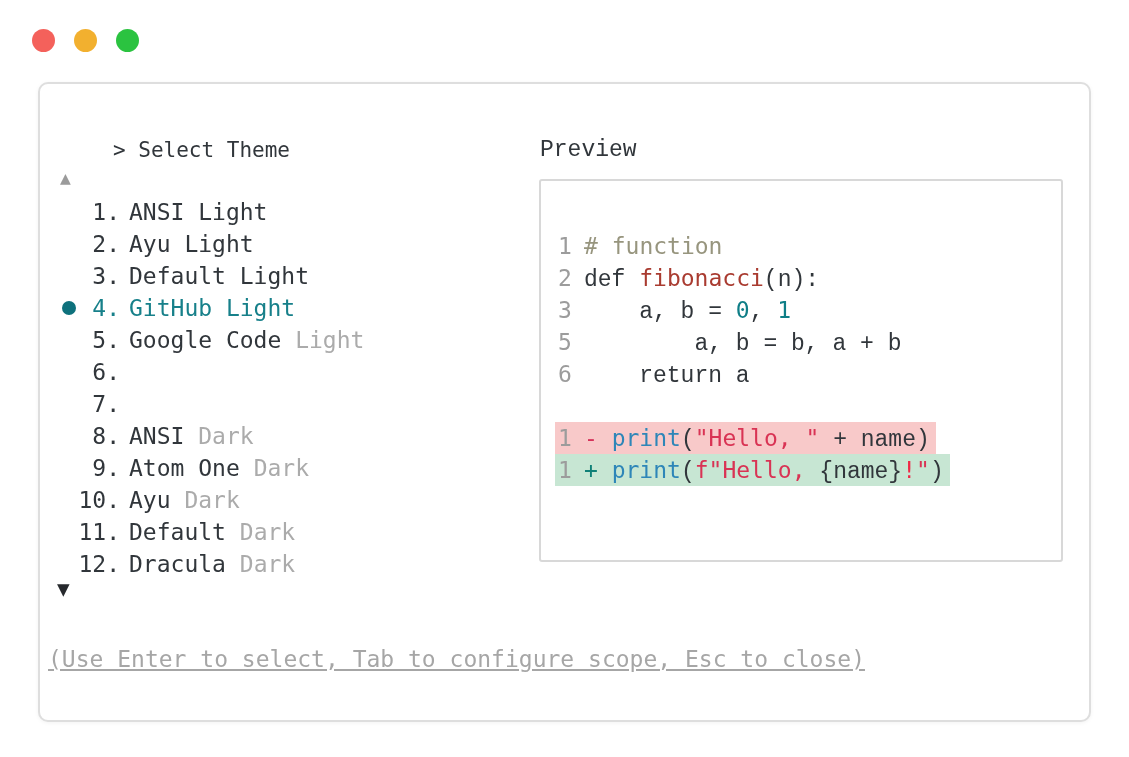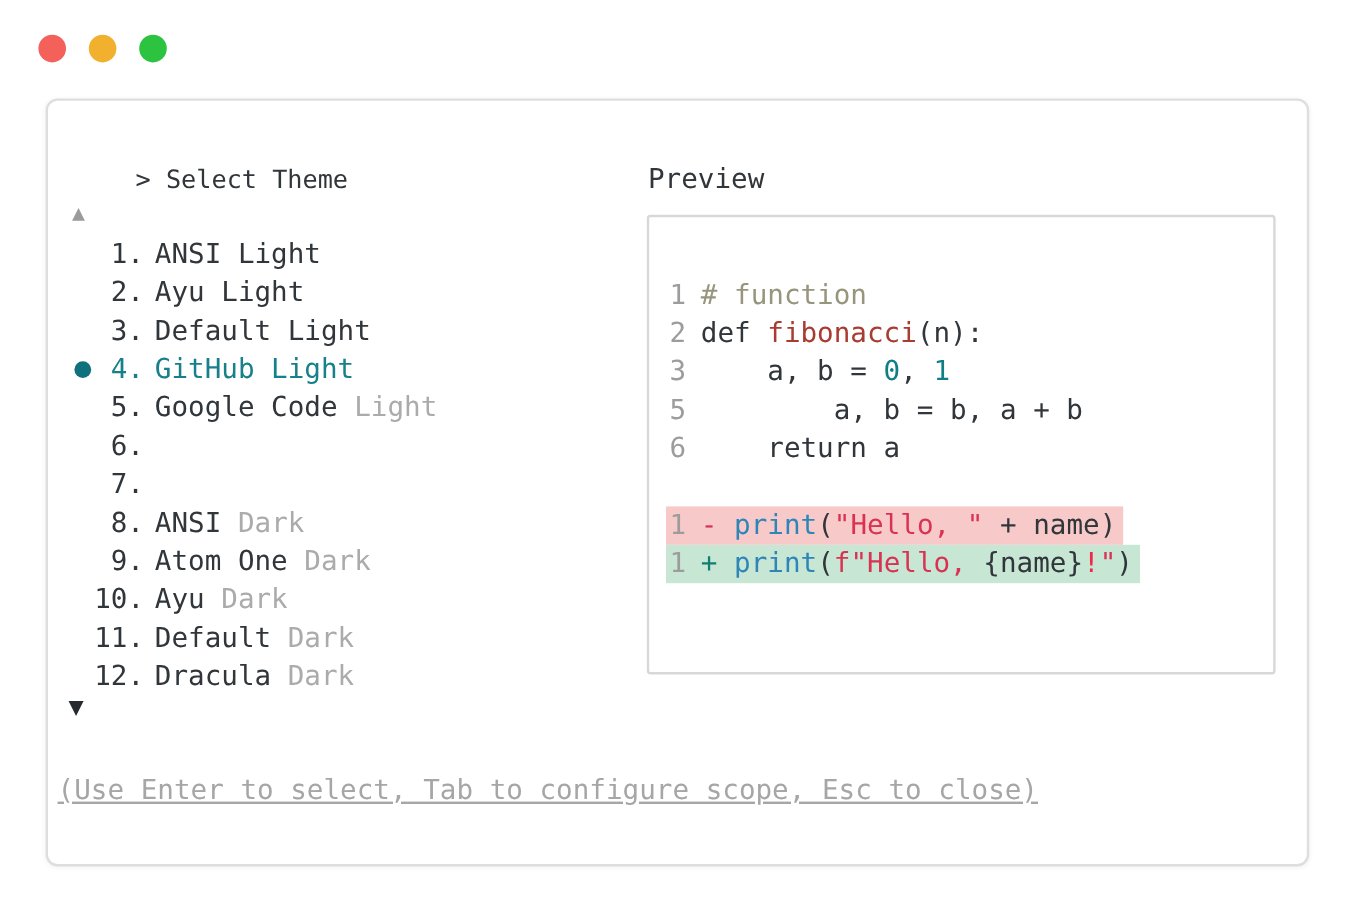--- a/index.html
+++ b/index.html
@@ -8,21 +8,21 @@
     font-family:"DejaVu Sans Mono","Liberation Mono",monospace;
   }
   .traffic{position:absolute;left:32px;top:29px;display:flex;gap:19px;}
   .dot{width:23px;height:23px;border-radius:50%;}
   .panel{
     position:absolute;left:38px;top:82px;width:1049px;height:636px;
     background:#fff;border:2px solid var(--panel-border);border-radius:10px;
     box-shadow:0 1px 4px rgba(0,0,0,0.05);
   }
   .select-title{position:absolute;left:25px;top:50px;font-size:21px;line-height:32px;color:var(--text);white-space:pre;margin-left:48px;}
-  .preview-label{position:absolute;left:500px;top:50px;font-size:23px;line-height:32px;color:var(--text);}
+  .preview-label{position:absolute;left:500px;top:50px;font-size:23px;line-height:32px;color:var(--text);font-family:Liberation Mono, monospace;}
   .up-arrow{position:absolute;left:20px;top:84px;font-size:18px;line-height:20px;color:var(--arrow-up);}
   .down-arrow{position:absolute;left:17px;top:494px;font-size:21px;line-height:22px;color:var(--arrow-down);}
   .theme-list{position:absolute;left:20px;top:112px;}
   .row{display:flex;height:32px;line-height:32px;font-size:23px;}
   .cell-bullet{width:18px;position:relative;flex:none;}
   .bullet{position:absolute;left:2px;top:9px;width:14px;height:14px;border-radius:50%;background:var(--bullet);}
   .cell-num{width:42px;flex:none;text-align:right;color:var(--text);white-space:pre;}
   .cell-name{margin-left:9px;white-space:pre;color:var(--text);text-align:right;}
   .pt-t{color:var(--text);}
   .pt-mut{color:var(--muted);}
@@ -31,21 +31,21 @@
   .help{position:absolute;left:8px;top:559px;font-size:23px;line-height:32px;color:var(--help);white-space:pre;text-decoration:underline;}
   .preview-box{
     position:absolute;left:499px;top:95px;width:524px;height:383px;
     border:2px solid var(--preview-border);border-radius:3px;background:#fff;box-sizing:border-box;
   }
   .code{position:absolute;left:17px;top:49px;}
   .cline{height:32px;line-height:32px;font-size:23px;white-space:pre;width:fit-content;}
   .cline .ln{display:inline-block;width:13px;margin-right:13px;text-align:right;color:var(--line-number);}
   .bg-del{background:var(--del-bg);padding:0 6px 0 3px;margin-left:-3px;}
   .bg-add{background:var(--add-bg);padding:0 6px 0 3px;margin-left:-3px;}
-  .tok-t{color:var(--text);}
+  .tok-t{color:var(--text);font-family:Liberation Mono, monospace;}
   .tok-cm{color:var(--comment);text-align:right;}
   .tok-fn{color:var(--function-name);}
   .tok-num{color:var(--number);}
   .tok-call{color:var(--call);}
   .tok-str{color:var(--string);}
   .tok-del{color:var(--del-sign);}
   .tok-add{color:var(--add-sign);}
   .tok-bang{color:var(--exclaim);}
 </style>
 </head>

